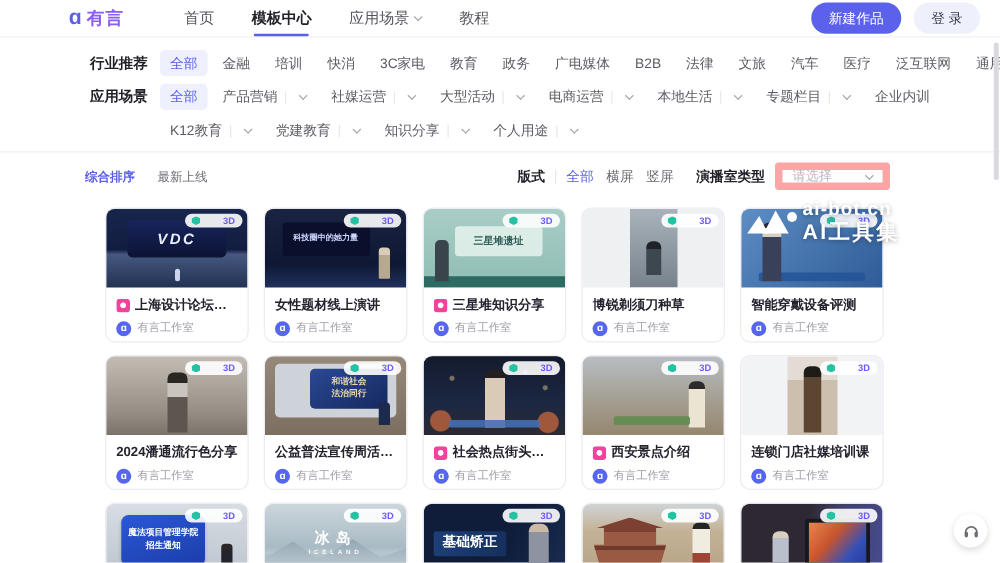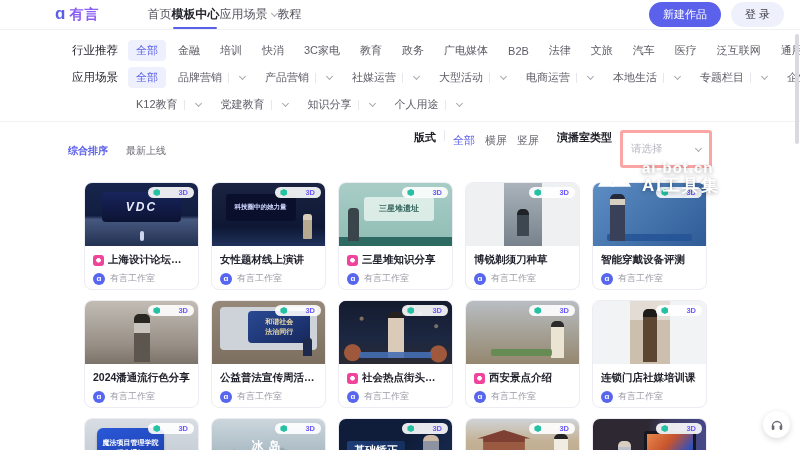--- a/index.html
+++ b/index.html
@@ -4,51 +4,51 @@
 <style>
   *{box-sizing:border-box;margin:0;padding:0}
   html,body{width:800px;height:450px;overflow:hidden;background:#fff;
     font-family:"Liberation Sans","DejaVu Sans",sans-serif;color:#2b2b33;position:relative}
   
   .header{height:30px;display:flex;align-items:center;padding-left:55px;padding-right:16px;
     border-bottom:1px solid #f1f1f4;background:#fff}
   .logo{display:flex;align-items:center;gap:4px}
   .logo-glyph{color:#5a5fe8;font-weight:bold;font-size:17px;line-height:1;position:relative;top:-1px}
   .logo-text{font-weight:bold;font-size:14px;color:#8b5cf6;letter-spacing:1px}
-  .nav{display:flex;align-items:center;margin-left:48px}
+  .nav{display:flex;align-items:center;gap:30px;margin-left:48px}
   .nav-item{font-size:12px;color:#55555f;display:flex;align-items:center;position:relative;cursor:pointer;height:30px}
   .nav-item.active{color:#23232c;font-weight:bold}
   .nav-item.active::after{content:"";position:absolute;left:2px;right:2px;bottom:1px;height:2px;background:#5a5fe8;border-radius:2px}
   .chev{width:5px;height:5px;border-right:1px solid #a8a8b2;border-bottom:1px solid #a8a8b2;
     transform:rotate(45deg);display:inline-block;margin-left:5px;margin-bottom:2px}
   .hdr-btns{margin-left:auto;display:flex;gap:10px;align-items:center}
   .btn{font-size:11px;border-radius:13px;padding:5px 14px;cursor:pointer;white-space:nowrap}
   .btn-primary{background:#5b61ea;color:#fff}
   .btn-light{background:#eef1fb;color:#3a3a44}
   
   .filters{padding:10px 20px 0 72px}
   .frow{display:flex;align-items:flex-start;margin-bottom:6px}
-  .flabel{font-size:11.5px;font-weight:normal;color:#1f1f28;width:56px;flex:none;padding-top:3px}
+  .flabel{font-size:11.5px;font-weight:bold;color:#1f1f28;width:56px;flex:none;padding-top:3px}
   .fopts{display:flex;flex-wrap:nowrap;align-items:center}
   .opt{font-size:11px;color:#5c5c66;padding:3px 8px;margin-right:4px;border-radius:4px;cursor:pointer;white-space:nowrap;display:inline-flex;align-items:center}
   .opt.selected{background:#eef0fd;color:#5a5fe8}
   .opt .sep{width:1px;height:10px;background:#e7e7ee;margin:0 6px}
   
   .toolbar{display:flex;align-items:center;border-top:1px solid #f1f1f4;margin-top:6px;
     padding:8px 88px 8px 68px}
   .sort-item{font-size:10px;color:#6b6b75;margin-right:18px;cursor:pointer}
   .sort-item.selected{color:#5a5fe8;font-weight:bold}
-  .tb-right{margin-left:auto;display:flex;align-items:flex-start}
+  .tb-right{margin-left:auto;display:flex;align-items:center}
   .tb-label{font-size:11px;font-weight:bold;color:#1f1f28;margin-right:8px}
   .tb-sep{width:1px;height:11px;background:#e7e7ee;margin-right:8px}
   .tb-opt{font-size:11px;color:#6b6b75;margin-right:10px;cursor:pointer}
   .tb-opt.selected{color:#5a5fe8}
   .tb-label.studio{margin-left:8px}
-  .select{width:92px;height:22px;border:3px solid #fca5a5;border-radius:3px;display:flex;
-    align-items:center;padding:16px 8px;cursor:pointer}
+  .select{width:92px;height:22px;border:6px solid #fca5a5;border-radius:3px;display:flex;
+    align-items:center;padding:0 8px;cursor:pointer}
   .select .ph{font-size:10.5px;color:#b7b7c1;flex:1}
   
   .grid{margin:6px 0 0 84px;display:grid;grid-template-columns:repeat(5,115px);gap:10px 12px}
   .card{background:#fff;border:1px solid #ececf2;border-radius:8px;overflow:hidden;height:108px;cursor:pointer}
   .thumb{height:63px;position:relative;overflow:hidden}
   .badge3d{position:absolute;top:4px;right:4px;z-index:4;background:rgba(255,255,255,.9);
     border-radius:8px;padding:1px 6px 1px 5px;display:flex;align-items:center;gap:18px}
   .cube{width:7px;height:7px;background:#25c1a3;display:inline-block;
     clip-path:polygon(50% 0,100% 25%,100% 75%,50% 100%,0 75%,0 25%)}
   .b3d-label{font-size:7.5px;font-weight:bold;color:#6a5af9}
@@ -203,25 +203,20 @@
         <span class="opt">医疗</span>
         <span class="opt">泛互联网</span>
         <span class="opt">通用</span>
       </div>
   </div>
   <div class="frow">
     <span class="flabel">应用场景</span>
     <div class="fopts" id="scene-opts1">
         <span class="opt selected">全部</span>
         <span class="opt drop">
-          <span>品牌营销</span>
-          <span class="sep"></span>
-          <span class="chev"></span>
-        </span>
-        <span class="opt drop">
           <span>产品营销</span>
           <span class="sep"></span>
           <span class="chev"></span>
         </span>
         <span class="opt drop">
           <span>社媒运营</span>
           <span class="sep"></span>
           <span class="chev"></span>
         </span>
         <span class="opt drop">

